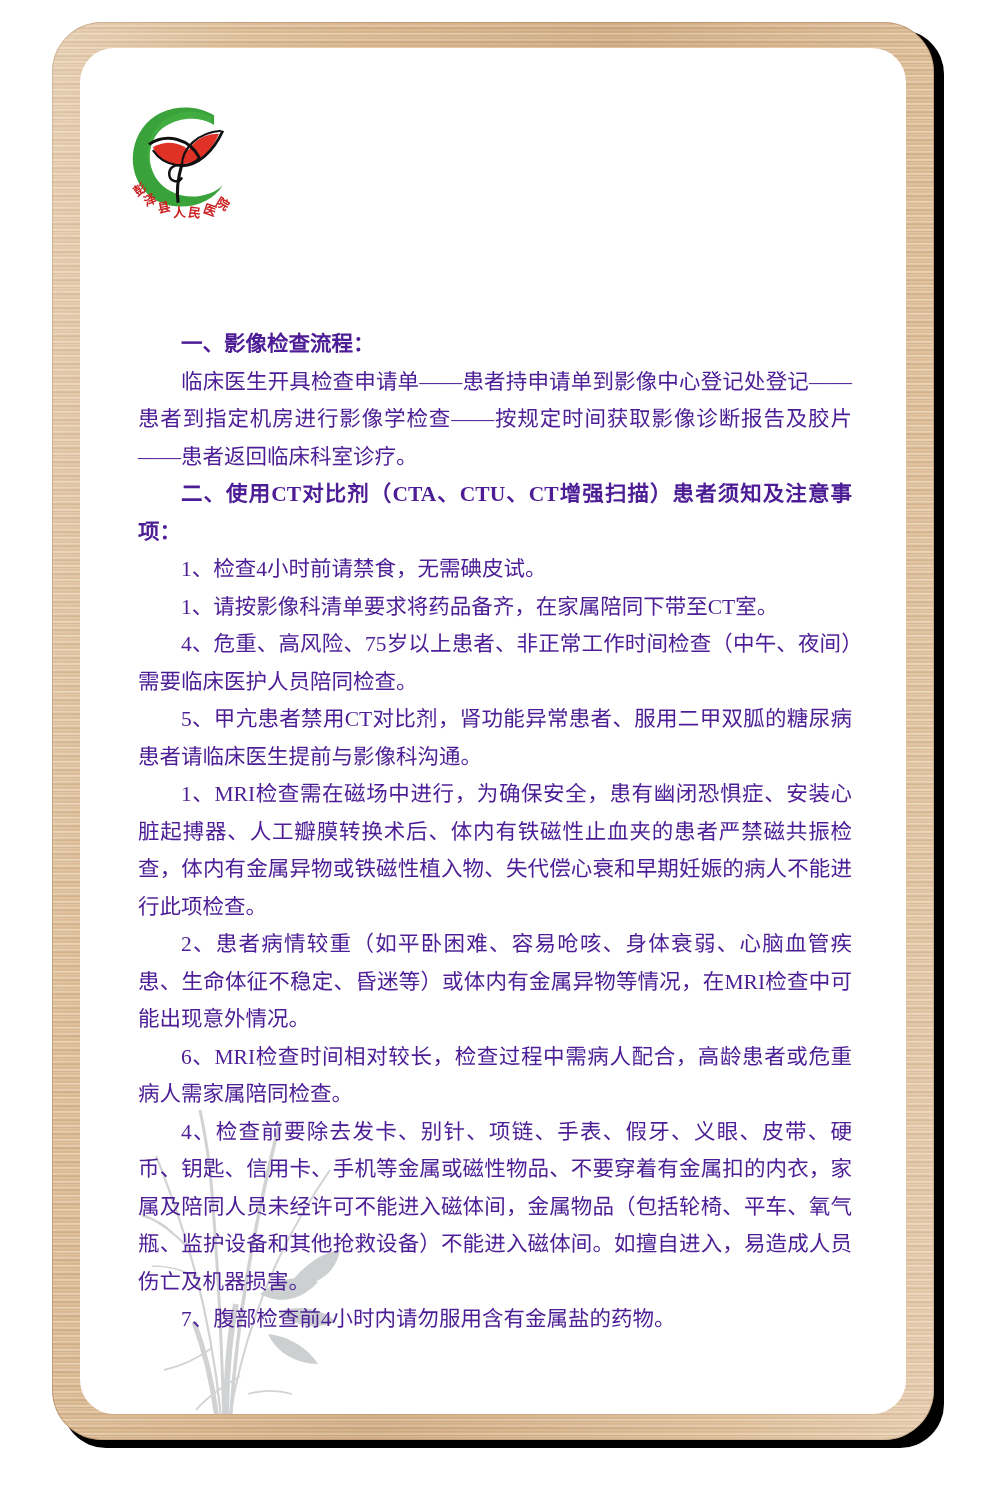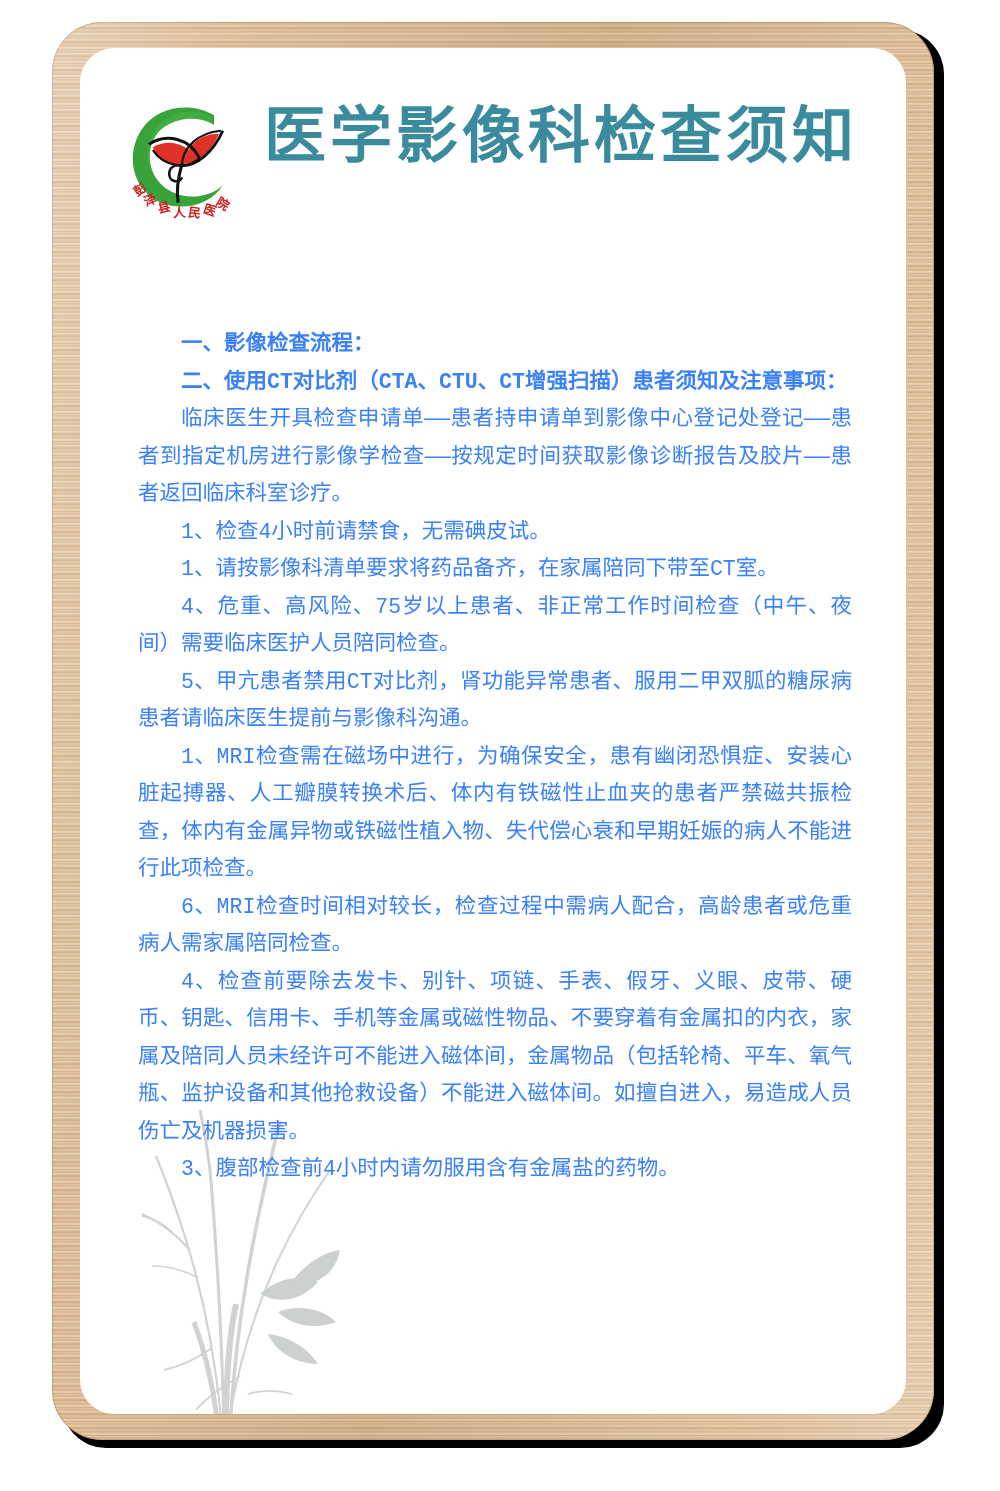--- a/index.html
+++ b/index.html
@@ -120,26 +120,26 @@
     color: #3a8b9d;
     white-space: nowrap;
     font-family: "DejaVu Sans", "Liberation Sans", sans-serif;
   }
 
   .body-text {
     position: absolute;
     left: 58px;
     top: 278px;
     width: 714px;
-    color: #3b82f6;
+    color: #4c1d95;
     font-size: 21.5px;
     line-height: 37.5px;
     text-align: justify;
     text-justify: inter-ideograph;
-    font-family: Liberation Mono, monospace;
+    font-family: Liberation Serif, serif;
   }
 
   .para {
     margin: 0;
     text-indent: 2em;
   }
 
   .para.heading {
     font-weight: 700;
   }
@@ -209,31 +209,31 @@
             <text transform="translate(33,122) rotate(-23)">泽</text>
             <text transform="translate(46,129) rotate(-13)">县</text>
             <text transform="translate(61,133) rotate(-3)">人</text>
             <text transform="translate(76,132) rotate(8)">民</text>
             <text transform="translate(91,128) rotate(19)">医</text>
             <text transform="translate(104,120) rotate(31)">院</text>
           </g>
         </svg>
       </div>
 
-      <div class="title">医学影像科检查须知</div>
     </div>
 
     <div class="body-text">
       <p class="para heading">一、影像检查流程：</p>
+      <p class="para">临床医生开具检查申请单——患者持申请单到影像中心登记处登记——患者到指定机房进行影像学检查——按规定时间获取影像诊断报告及胶片——患者返回临床科室诊疗。</p>
       <p class="para heading">二、使用CT对比剂（CTA、CTU、CT增强扫描）患者须知及注意事项：</p>
-      <p class="para">临床医生开具检查申请单——患者持申请单到影像中心登记处登记——患者到指定机房进行影像学检查——按规定时间获取影像诊断报告及胶片——患者返回临床科室诊疗。</p>
       <p class="para">1、检查4小时前请禁食，无需碘皮试。</p>
       <p class="para">1、请按影像科清单要求将药品备齐，在家属陪同下带至CT室。</p>
       <p class="para">4、危重、高风险、75岁以上患者、非正常工作时间检查（中午、夜间）需要临床医护人员陪同检查。</p>
       <p class="para">5、甲亢患者禁用CT对比剂，肾功能异常患者、服用二甲双胍的糖尿病患者请临床医生提前与影像科沟通。</p>
       <p class="para">1、MRI检查需在磁场中进行，为确保安全，患有幽闭恐惧症、安装心脏起搏器、人工瓣膜转换术后、体内有铁磁性止血夹的患者严禁磁共振检查，体内有金属异物或铁磁性植入物、失代偿心衰和早期妊娠的病人不能进行此项检查。</p>
+      <p class="para">2、患者病情较重（如平卧困难、容易呛咳、身体衰弱、心脑血管疾患、生命体征不稳定、昏迷等）或体内有金属异物等情况，在MRI检查中可能出现意外情况。</p>
       <p class="para">6、MRI检查时间相对较长，检查过程中需病人配合，高龄患者或危重病人需家属陪同检查。</p>
       <p class="para">4、检查前要除去发卡、别针、项链、手表、假牙、义眼、皮带、硬币、钥匙、信用卡、手机等金属或磁性物品、不要穿着有金属扣的内衣，家属及陪同人员未经许可不能进入磁体间，金属物品（包括轮椅、平车、氧气瓶、监护设备和其他抢救设备）不能进入磁体间。如擅自进入，易造成人员伤亡及机器损害。</p>
-      <p class="para">3、腹部检查前4小时内请勿服用含有金属盐的药物。</p>
+      <p class="para">7、腹部检查前4小时内请勿服用含有金属盐的药物。</p>
     </div>
 
   </div>
 </div>
 
 </body></html>

